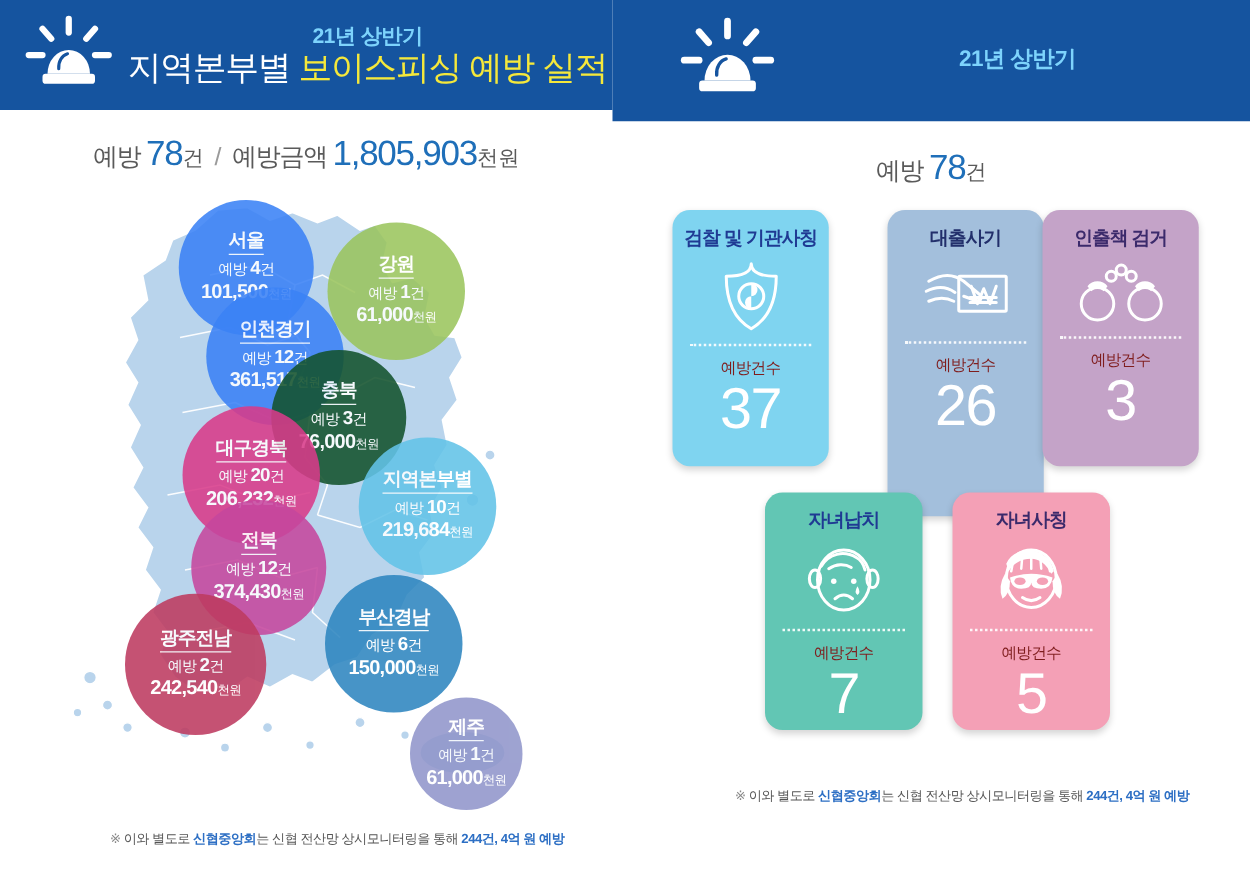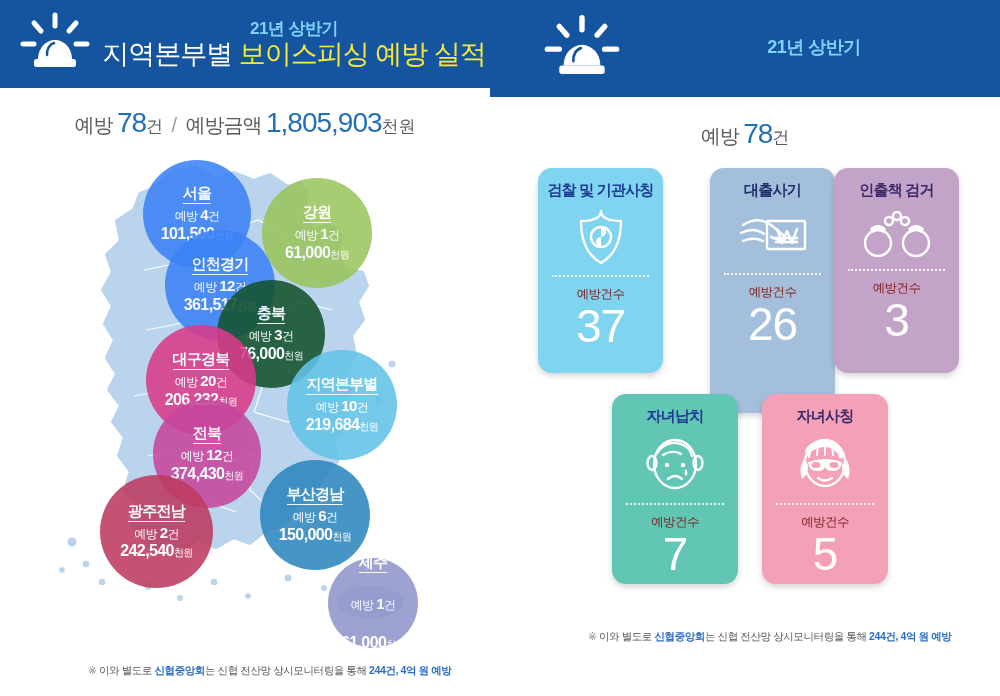--- a/index.html
+++ b/index.html
@@ -305,21 +305,21 @@
       <div class="bubble" style="left: 260px; top: 320px; width: 110px; height: 110px; background: rgb(46, 134, 192); opacity: 0.88; z-index: 17;">
         <div class="b-name">부산경남</div>
         <div class="b-cnt">예방 <b>6</b>건</div>
         <div class="b-amt">150,000<span class="u">천원</span></div>
       </div>
       <div class="bubble" style="left: 100px; top: 335px; width: 113px; height: 113px; background: rgb(190, 59, 96); opacity: 0.88; z-index: 18;">
         <div class="b-name">광주전남</div>
         <div class="b-cnt">예방 <b>2</b>건</div>
         <div class="b-amt">242,540<span class="u">천원</span></div>
       </div>
-      <div class="bubble" style="left: 328px; top: 418px; width: 90px; height: 90px; background: rgb(145, 150, 203); opacity: 0.88; z-index: 19; gap: 20px;">
+      <div class="bubble" style="left: 328px; top: 418px; width: 90px; height: 90px; background: rgb(145, 150, 203); opacity: 0.88; z-index: 19;">
         <div class="b-name">제주</div>
         <div class="b-cnt">예방 <b>1</b>건</div>
         <div class="b-amt">61,000<span class="u">천원</span></div>
       </div>
     </div>
 </div>
 
 <div id="cards-panel">
     <div class="card" style="left: 48px; top: 8px; width: 125px; height: 205px; background: rgb(127, 212, 240);">
       <div class="c-title" style="color: rgb(31, 58, 147);">검찰 및 기관사칭</div>

